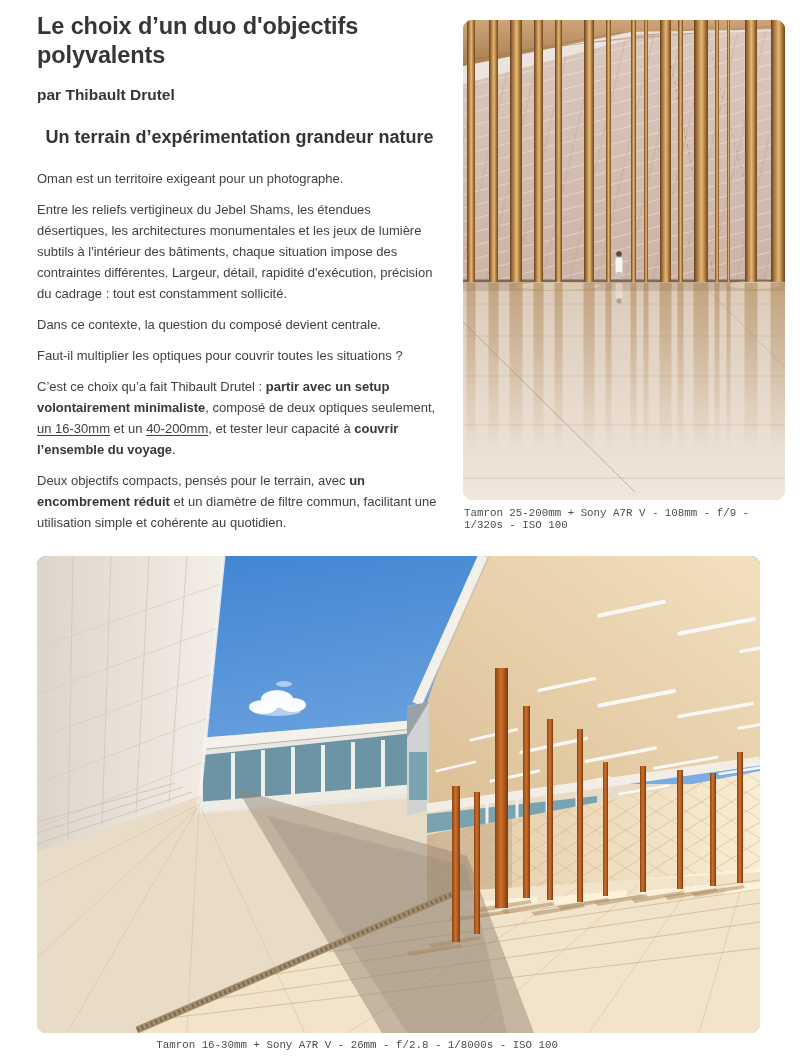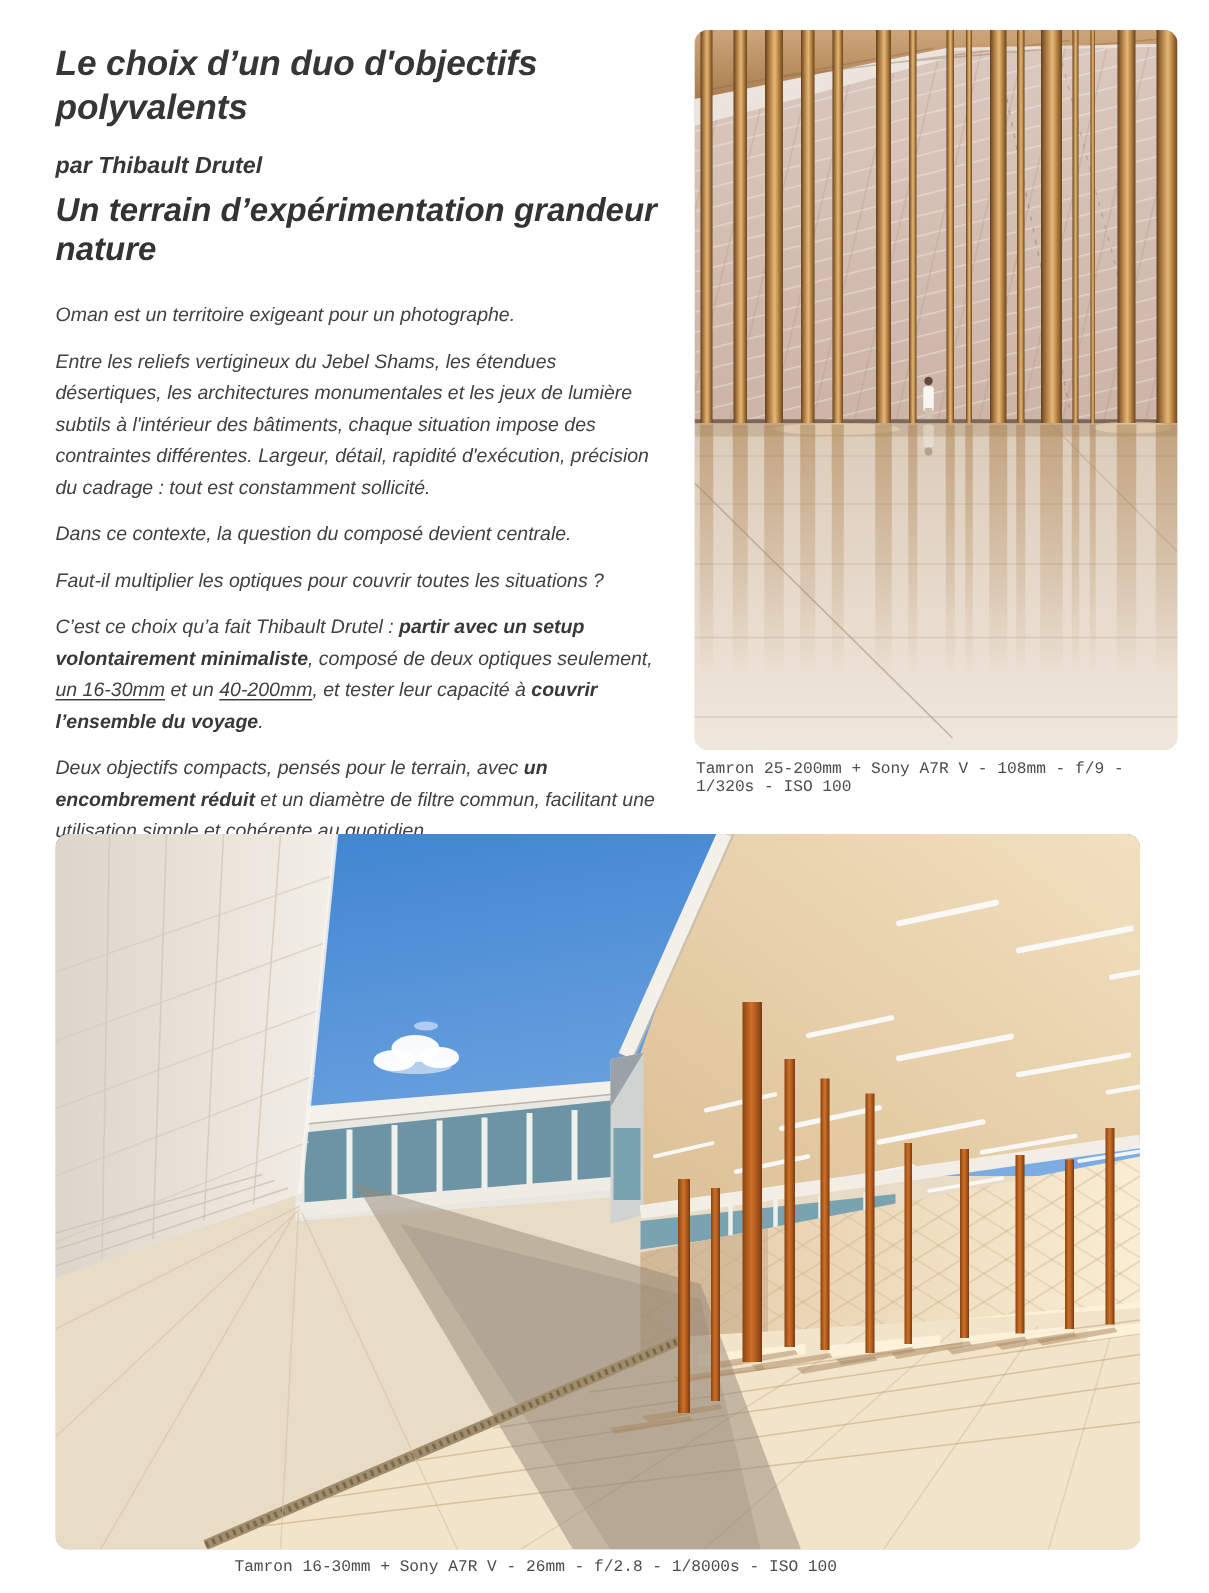--- a/index.html
+++ b/index.html
@@ -1,21 +1,21 @@
 <!DOCTYPE html>
 <html><head>
 <meta charset="utf-8">
 <style>
   html,body{margin:0;padding:0;background:#ffffff;}
   body{width:806px;height:1062px;position:relative;font-family:"Liberation Sans",sans-serif;overflow:hidden;}
 
-  .article{position:absolute;left:37px;top:28px;width:405px;color:#3f3f3f;font-style:italic;}
+  .article{position:absolute;left:37px;top:12px;width:405px;color:#3f3f3f;}
   .article h1{font-size:23.5px;line-height:29px;font-weight:700;color:#363636;margin:0;letter-spacing:-0.1px;}
   .byline{font-size:15.5px;font-weight:700;color:#363636;margin-top:16px;}
-  .subheading{font-size:22px;font-weight:700;color:#333333;margin-top:7px;}
+  .subheading{font-size:18px;font-weight:700;color:#333333;margin-top:23px;text-align:center;}
   p.body{font-size:13px;line-height:21px;margin:10px 0 0 0;color:#414141;}
   p.body.first{margin-top:20px;}
   .b{font-weight:700;color:#383838;}
   a.lens-link{color:inherit;text-decoration:underline;text-underline-offset:2px;cursor:pointer;}
 
   .figure{position:absolute;border-radius:9px;overflow:hidden;background:#e8ddd2;}
   #fig1{left:463px;top:20px;width:322px;height:480px;}
   #fig2{left:37px;top:556px;width:723px;height:477px;}
   .figure svg{display:block;}
   .caption{position:absolute;font-size:10.8px;color:#4c4c4c;font-family:Liberation Mono, monospace;}

